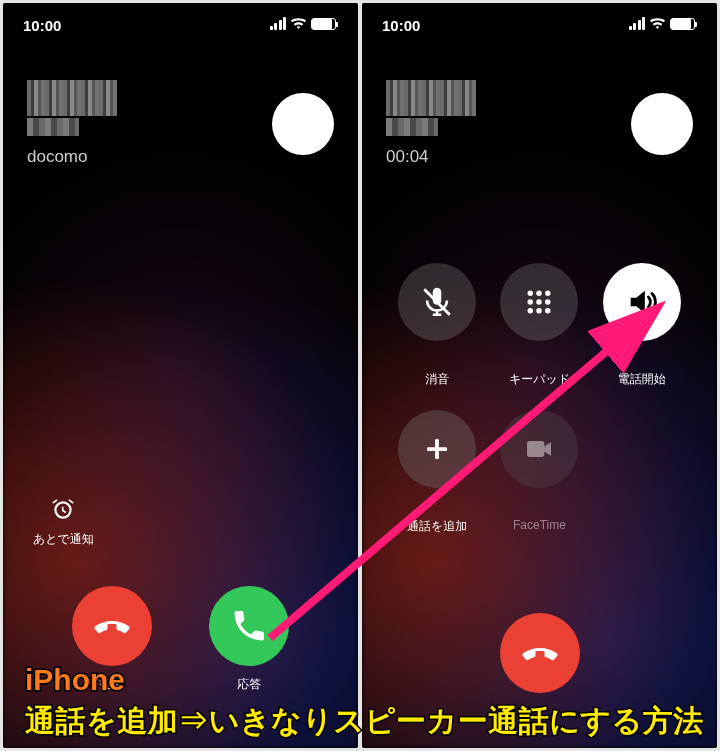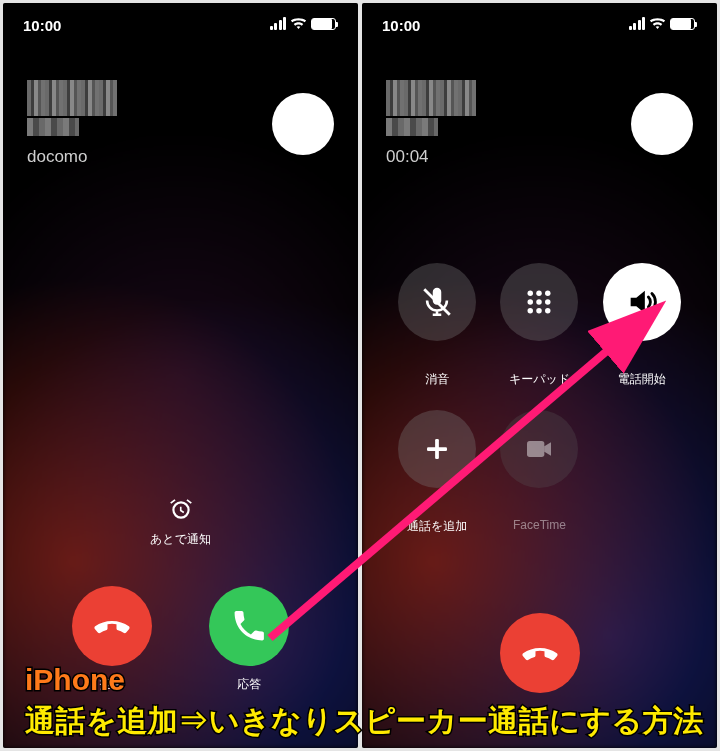--- a/index.html
+++ b/index.html
@@ -74,21 +74,21 @@
     background-size: 18px 18px;
   }
   .sub-line { color: #cfcfcf; font-size: 17px; margin-top: 11px; }
   .avatar-circle {
     width: 62px; height: 62px; border-radius: 50%;
     background: #fff; flex-shrink: 0;
   }
 
   .option-row {
     position: absolute; bottom: 200px; left: 0; right: 0;
-    display: flex; justify-content: center; padding: 0 30px;
+    display: flex; justify-content: space-between; padding: 0 30px;
     z-index: 3;
   }
   .option { display:flex; flex-direction:column; align-items:center; gap:8px; color:#fff; font-size:12px; }
   .option .ico { color:#fff; }
 
   .btn-row {
     position: absolute; bottom: 55px; left:0; right:0;
     display:flex; justify-content: space-around; padding: 0 40px; z-index:3;
   }
   .btn-row.center { justify-content: center; }

